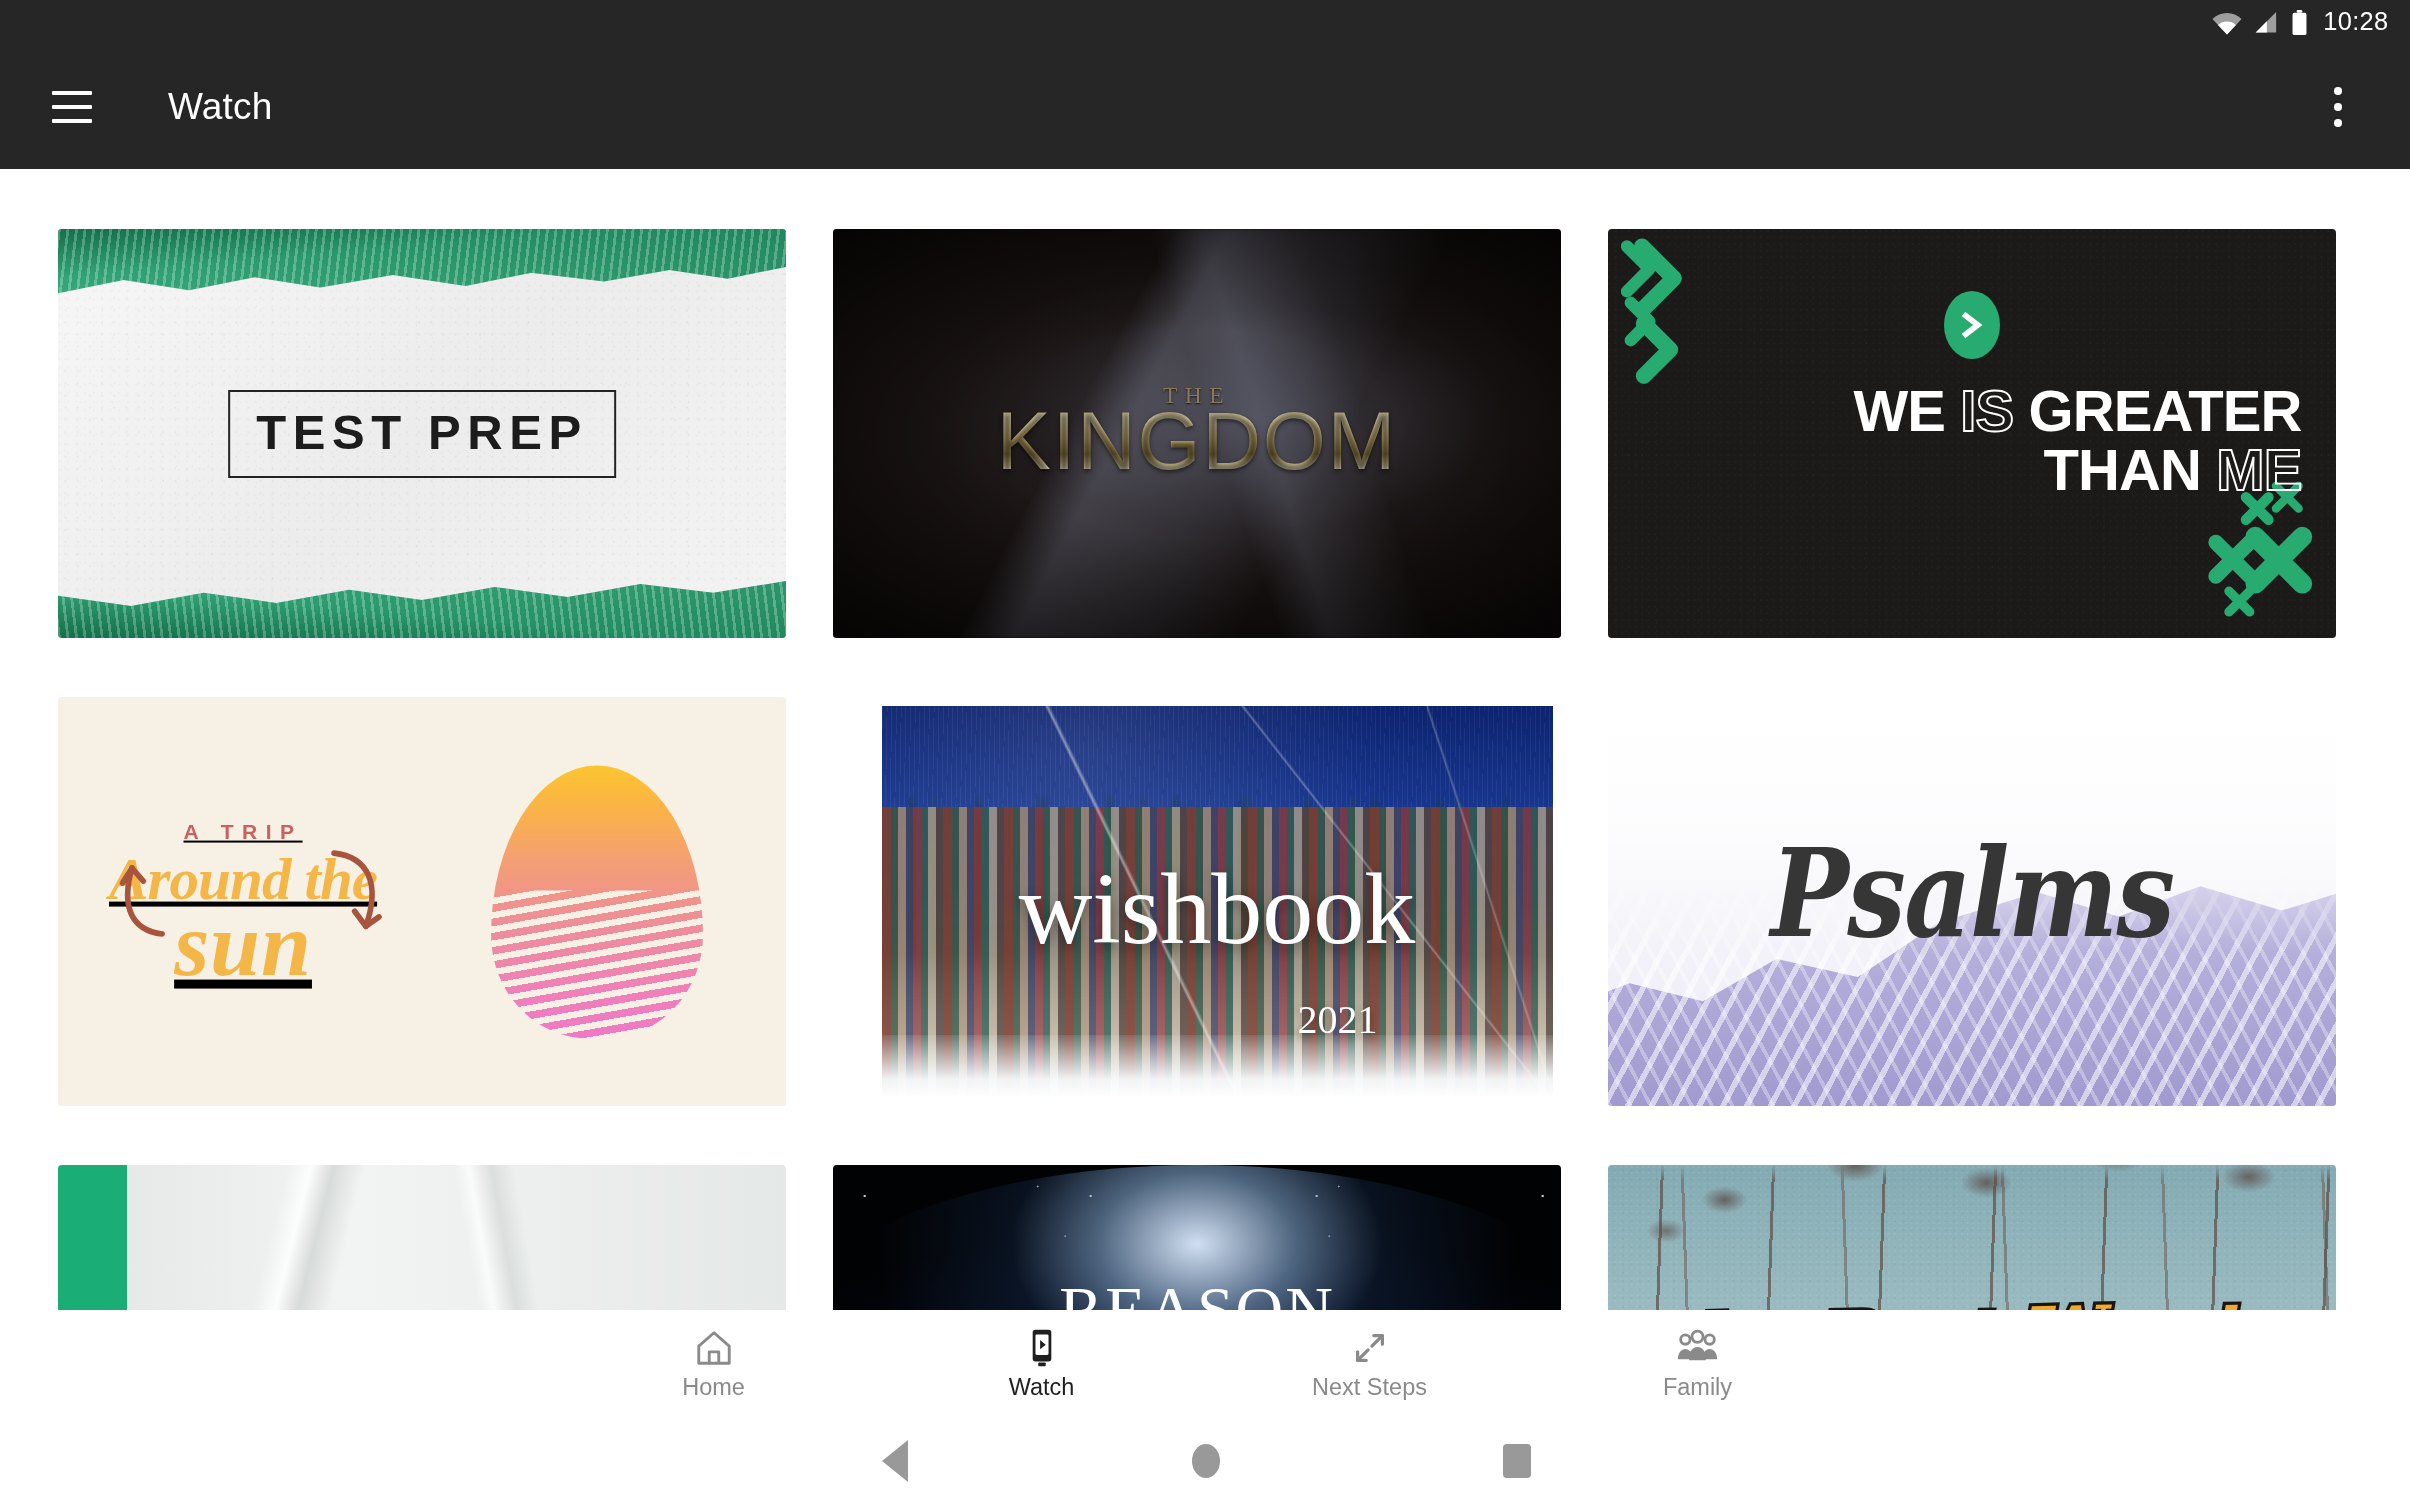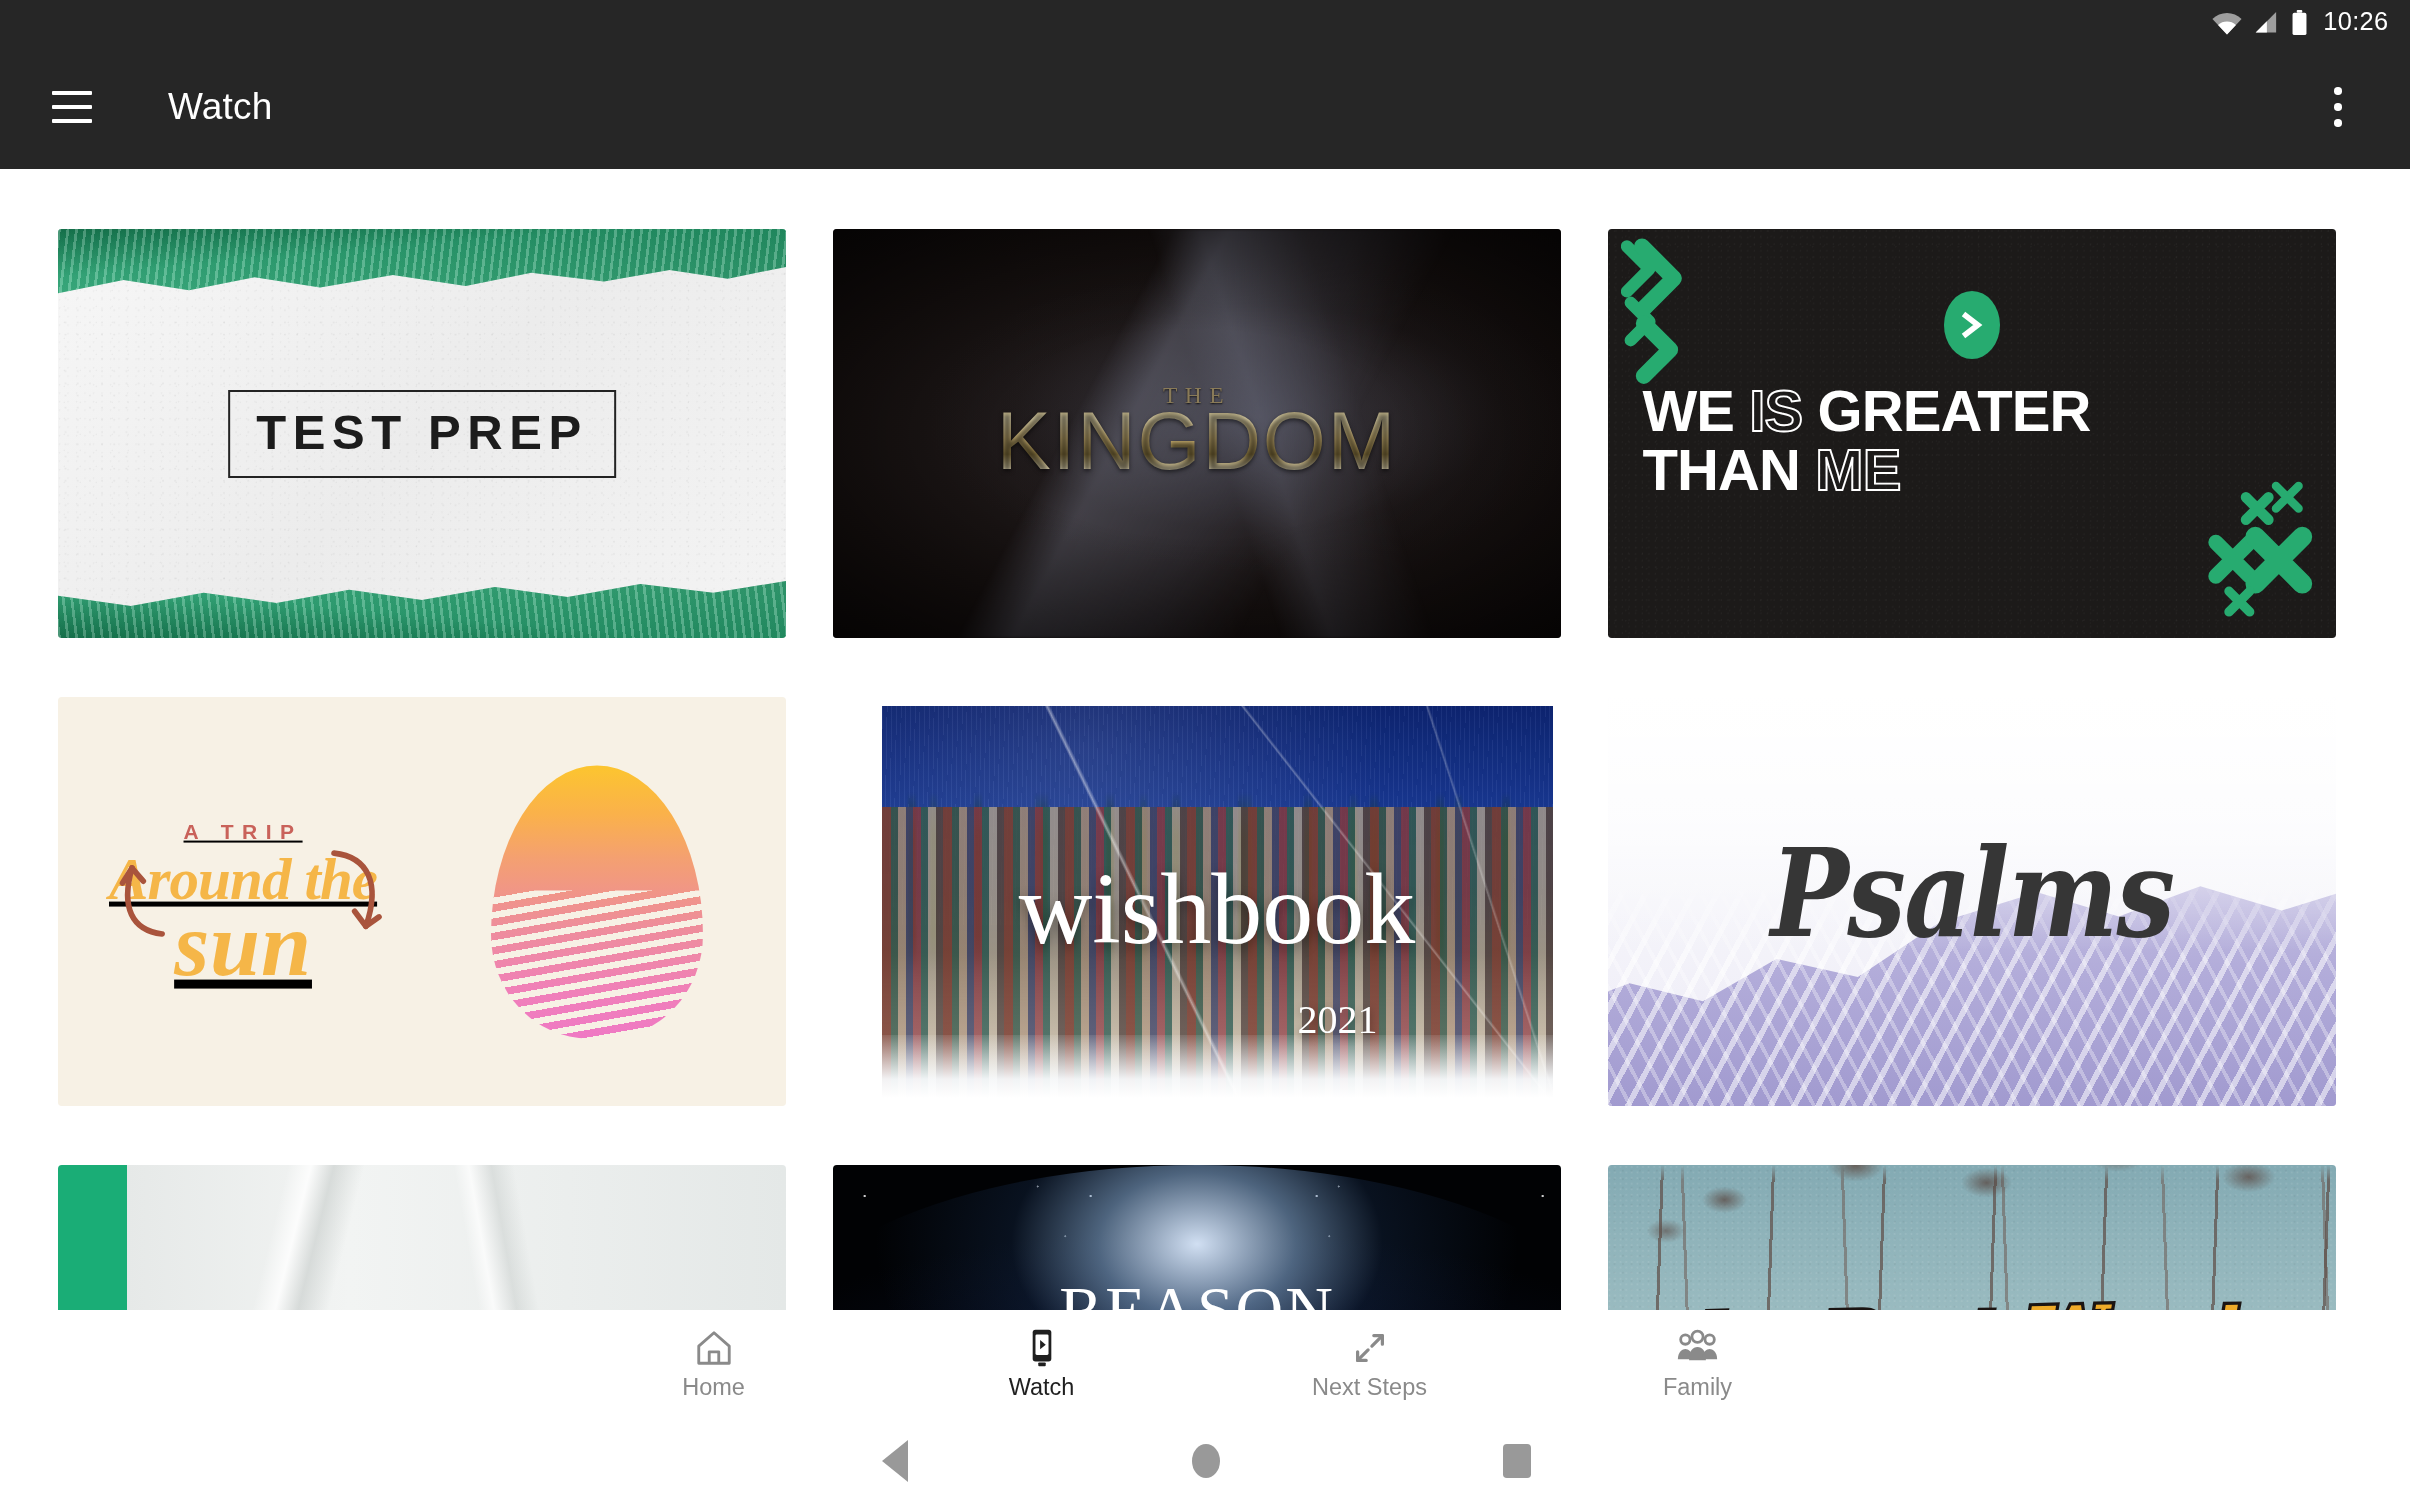--- a/index.html
+++ b/index.html
@@ -237,21 +237,21 @@
     width: 56px; height: 68px;
     border-radius: 50%;
     background: #27ab70;
     display: flex; align-items: center; justify-content: center;
   }
   .c-greater .gt-badge svg { display:block; }
   .c-greater .gt-lines {
     position: absolute;
     left: 50%; top: 154px;
     transform: translateX(-50%);
-    text-align: left;
+    text-align: right;
     width: 659px;
   }
   .c-greater .gt-l1, .c-greater .gt-l2 {
     font-family: "Liberation Sans", sans-serif;
     font-weight: bold;
     font-size: 58px;
     line-height: 0.96;
     letter-spacing: -0.9px;
     white-space: nowrap;
   }
@@ -591,21 +591,21 @@
           <path d="M16 12 L16 24 L4 24 Z" fill="#ffffff"></path>
         </svg>
       </span>
       <span class="icon-battery">
         <svg width="17" height="26" viewBox="0 0 18 28">
           <rect x="6" y="0" width="6" height="3" rx="1" fill="#ffffff"></rect>
           <rect x="1.5" y="3" width="15" height="24" rx="2" fill="#ffffff"></rect>
         </svg>
       </span>
     </div>
-    <span class="status-time">10:26</span>
+    <span class="status-time">10:28</span>
   </div>
 
   <div class="app-bar">
     <div class="hamburger-btn">
       <span></span>
         <span></span>
         <span></span>
     </div>
     <div class="app-title">Watch</div>
     <div class="overflow-btn">

